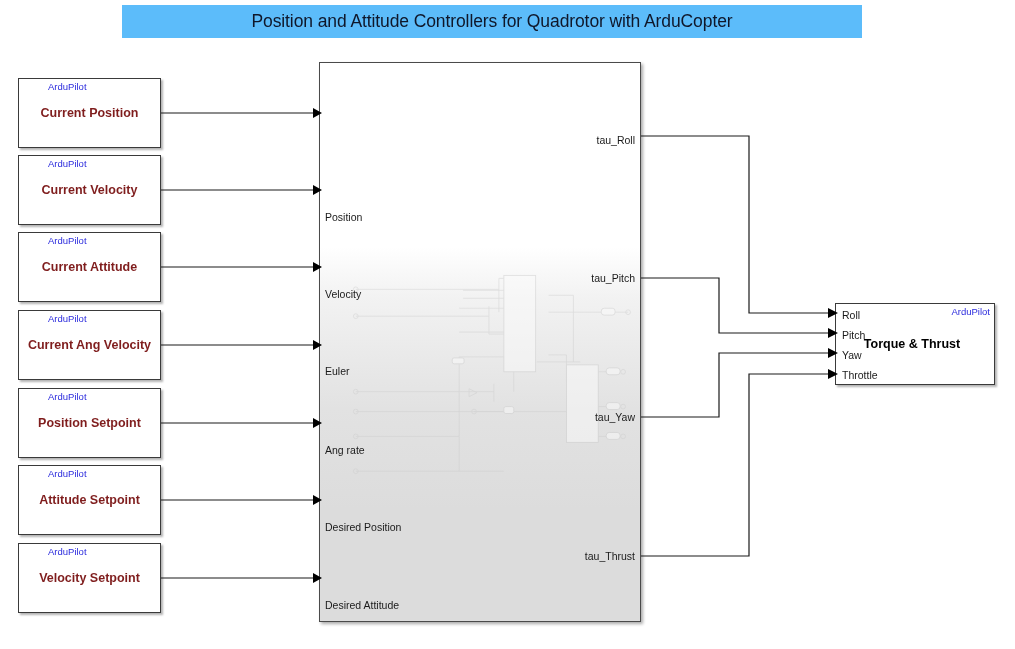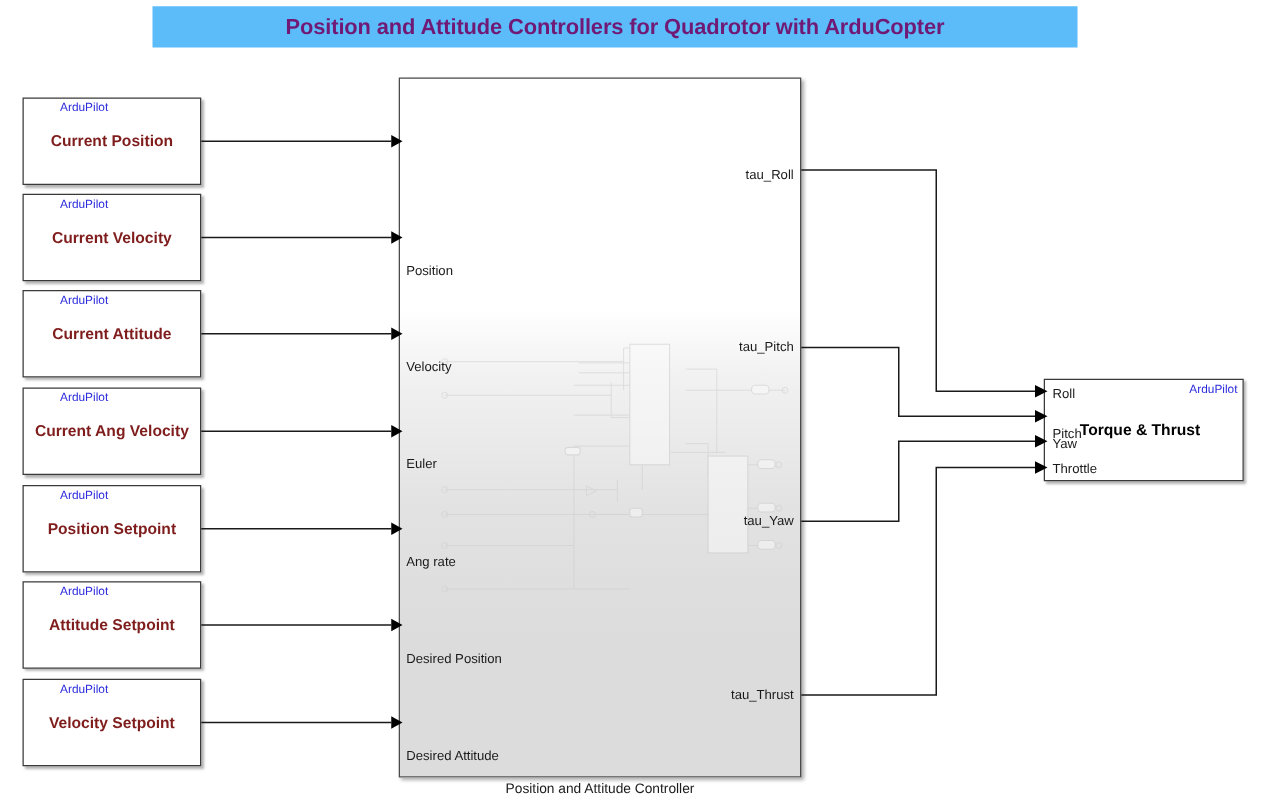--- a/index.html
+++ b/index.html
@@ -27,22 +27,22 @@
     top: 5px;
     width: 740px;
     height: 33px;
     background: #5cbcfa;
     display: flex;
     align-items: center;
     justify-content: center;
   }
   .title-banner .title-text {
     font-size: 17.5px;
-    font-weight: bold;
-    color: #701a75;
+    font-weight: normal;
+    color: #0f172a;
     letter-spacing: -0.1px;
     white-space: nowrap;
   }
 
   
   .sl-block {
     position: absolute;
     background: #ffffff;
     border: 1.4px solid #3a3a3a;
     box-sizing: border-box;
@@ -277,27 +277,26 @@
     <span class="port-label in" style="left:5px; top:337px;">Ang rate</span>
     <span class="port-label in" style="left:5px; top:414px;">Desired Position</span>
     <span class="port-label in" style="left:5px; top:492px;">Desired Attitude</span>
 
     <span class="port-label out" style="right:5px; top:71px;">tau_Roll</span>
     <span class="port-label out" style="right:5px; top:209px;">tau_Pitch</span>
     <span class="port-label out" style="right:5px; top:348px;">tau_Yaw</span>
     <span class="port-label out" style="right:5px; top:487px;margin-left:36px;">tau_Thrust</span>
   </div>
 
-  <div class="subsystem-caption" style="left:319px; top:625px; width:322px;">Position and Attitude Controller</div>
 
   <div class="sl-block torque-block">
     <span class="tag right">ArduPilot</span>
     <span class="tb-label">Torque &amp; Thrust</span>
     <span class="tb-port" style="top:5px;">Roll</span>
-    <span class="tb-port" style="top:25px;margin-top:12px;">Pitch</span>
+    <span class="tb-port" style="top:25px;">Pitch</span>
     <span class="tb-port" style="top:45px;">Yaw</span>
     <span class="tb-port" style="top:65px;">Throttle</span>
   </div>
 
   <svg class="wire-layer">
 
     <g>
       <path class="wire" d="M161 113 L313 113"></path>
       <polygon class="arrowhead" points="313,108 322,113 313,118"></polygon>
     </g>

